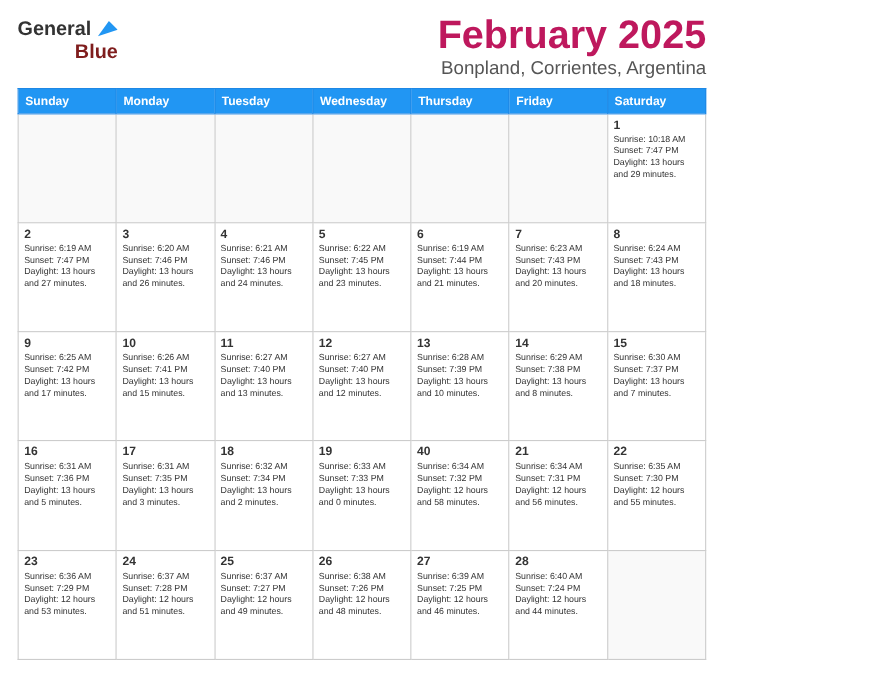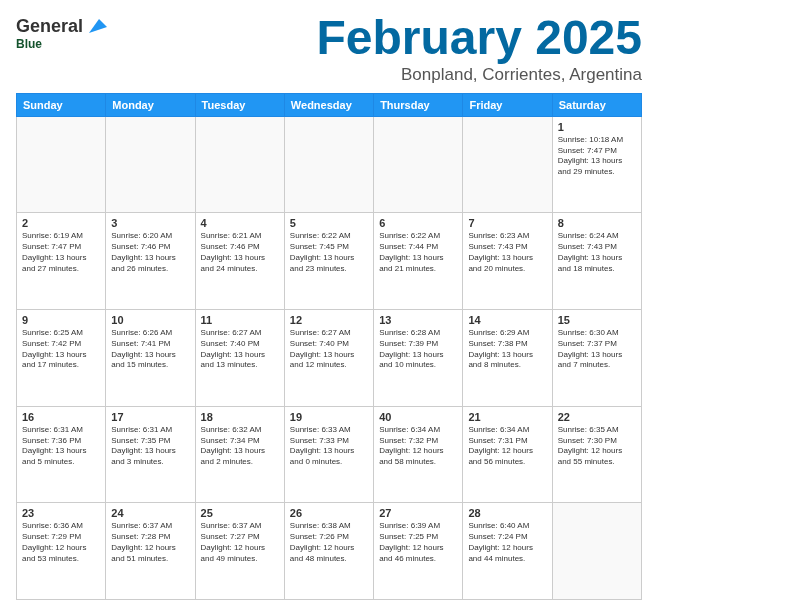--- a/index.html
+++ b/index.html
@@ -27,23 +27,23 @@
       display: flex;
       align-items: center;
       margin-top: 4px;
     }
     .logo-general { color: #333; }
     .logo-blue { color: #2196F3; }
     .title-block {
       text-align: right;
     }
     .calendar-title {
-      font-size: 48px;
+      font-size: 36px;
       font-weight: bold;
-      color: #0369a1;
+      color: #be185d;
       line-height: 1.1;
     }
     .calendar-subtitle {
       font-size: 17px;
       color: #555;
     }
     .calendar-table {
       width: 100%;
       border-collapse: collapse;
       flex: 1;
@@ -89,21 +89,21 @@
 <div class="page">
   <div class="header">
     <div class="logo">
       <div>
         <div style="display:flex;align-items:center;">
           <span class="logo-general" style="font-size:18px;font-weight:bold;">General</span>
           <svg width="22" height="22" viewBox="0 0 22 22" style="margin-left:2px;margin-top:-2px;">
             <polygon points="4,18 14,4 22,12" fill="#2196F3"></polygon>
           </svg>
         </div>
-        <div class="logo-blue" style="font-size:12px;font-weight:bold;color:#14532d;">Blue</div>
+        <div class="logo-blue" style="font-size:18px;font-weight:bold;color:#7f1d1d;text-align:right;">Blue</div>
       </div>
     </div>
     <div class="title-block">
       <div class="calendar-title">February 2025</div>
       <div class="calendar-subtitle">Bonpland, Corrientes, Argentina</div>
     </div>
   </div>
 
   <table class="calendar-table">
     <thead>
@@ -157,21 +157,21 @@
           </td>
           <td>
             <span class="day-number">5</span>
             <div class="day-info">Sunrise: 6:22 AM
 Sunset: 7:45 PM
 Daylight: 13 hours
 and 23 minutes.</div>
           </td>
           <td>
             <span class="day-number">6</span>
-            <div class="day-info">Sunrise: 6:22 AM
+            <div class="day-info">Sunrise: 6:19 AM
 Sunset: 7:44 PM
 Daylight: 13 hours
 and 21 minutes.</div>
           </td>
           <td>
             <span class="day-number">7</span>
             <div class="day-info">Sunrise: 6:23 AM
 Sunset: 7:43 PM
 Daylight: 13 hours
 and 20 minutes.</div>

